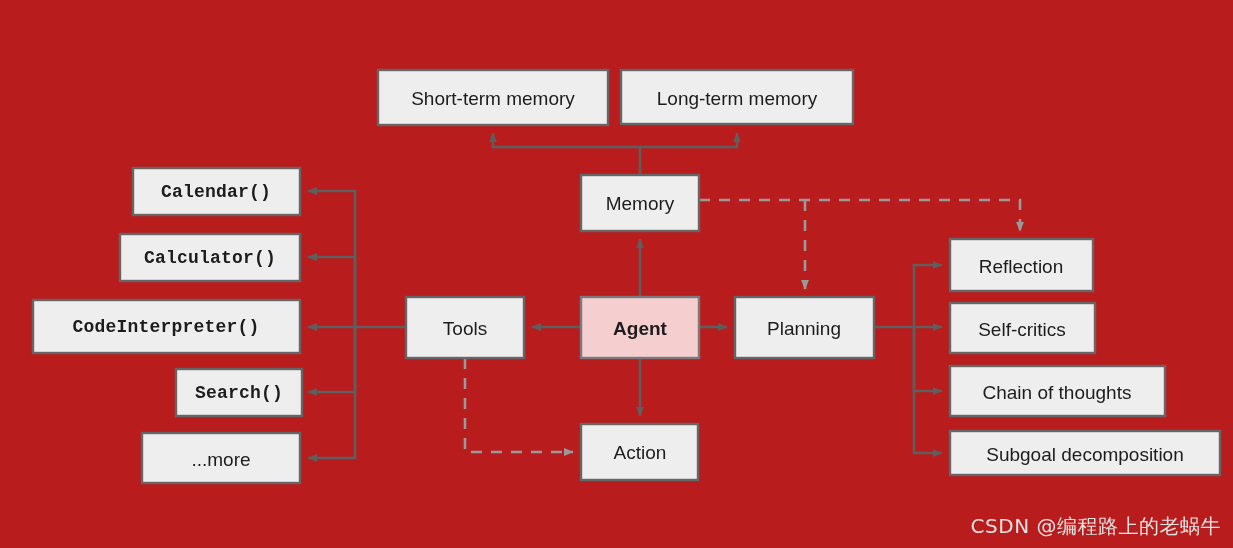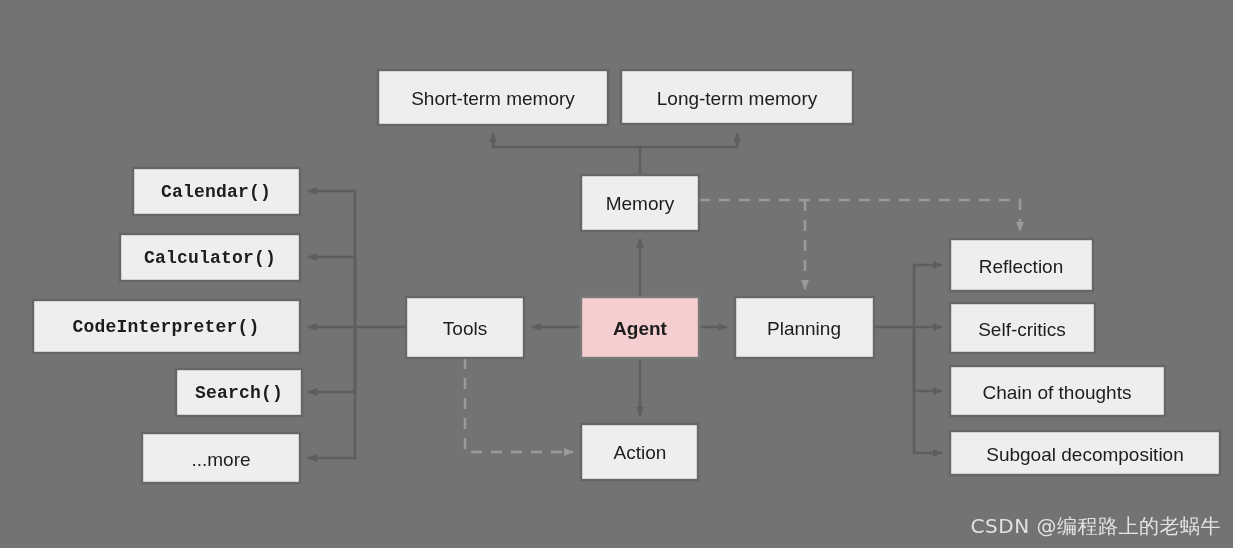--- a/index.html
+++ b/index.html
@@ -8,21 +8,21 @@
     padding: 0;
     background: #ffffff;
   }
   body {
     font-family: "Liberation Sans", sans-serif;
   }
   #canvas {
     position: relative;
     width: 1233px;
     height: 548px;
-    background: #737373;
+    background: #b91c1c;
     overflow: hidden;
   }
   #diagram {
     position: absolute;
     left: 0;
     top: 0;
     width: 1233px;
     height: 548px;
   }
   .node-rect {

